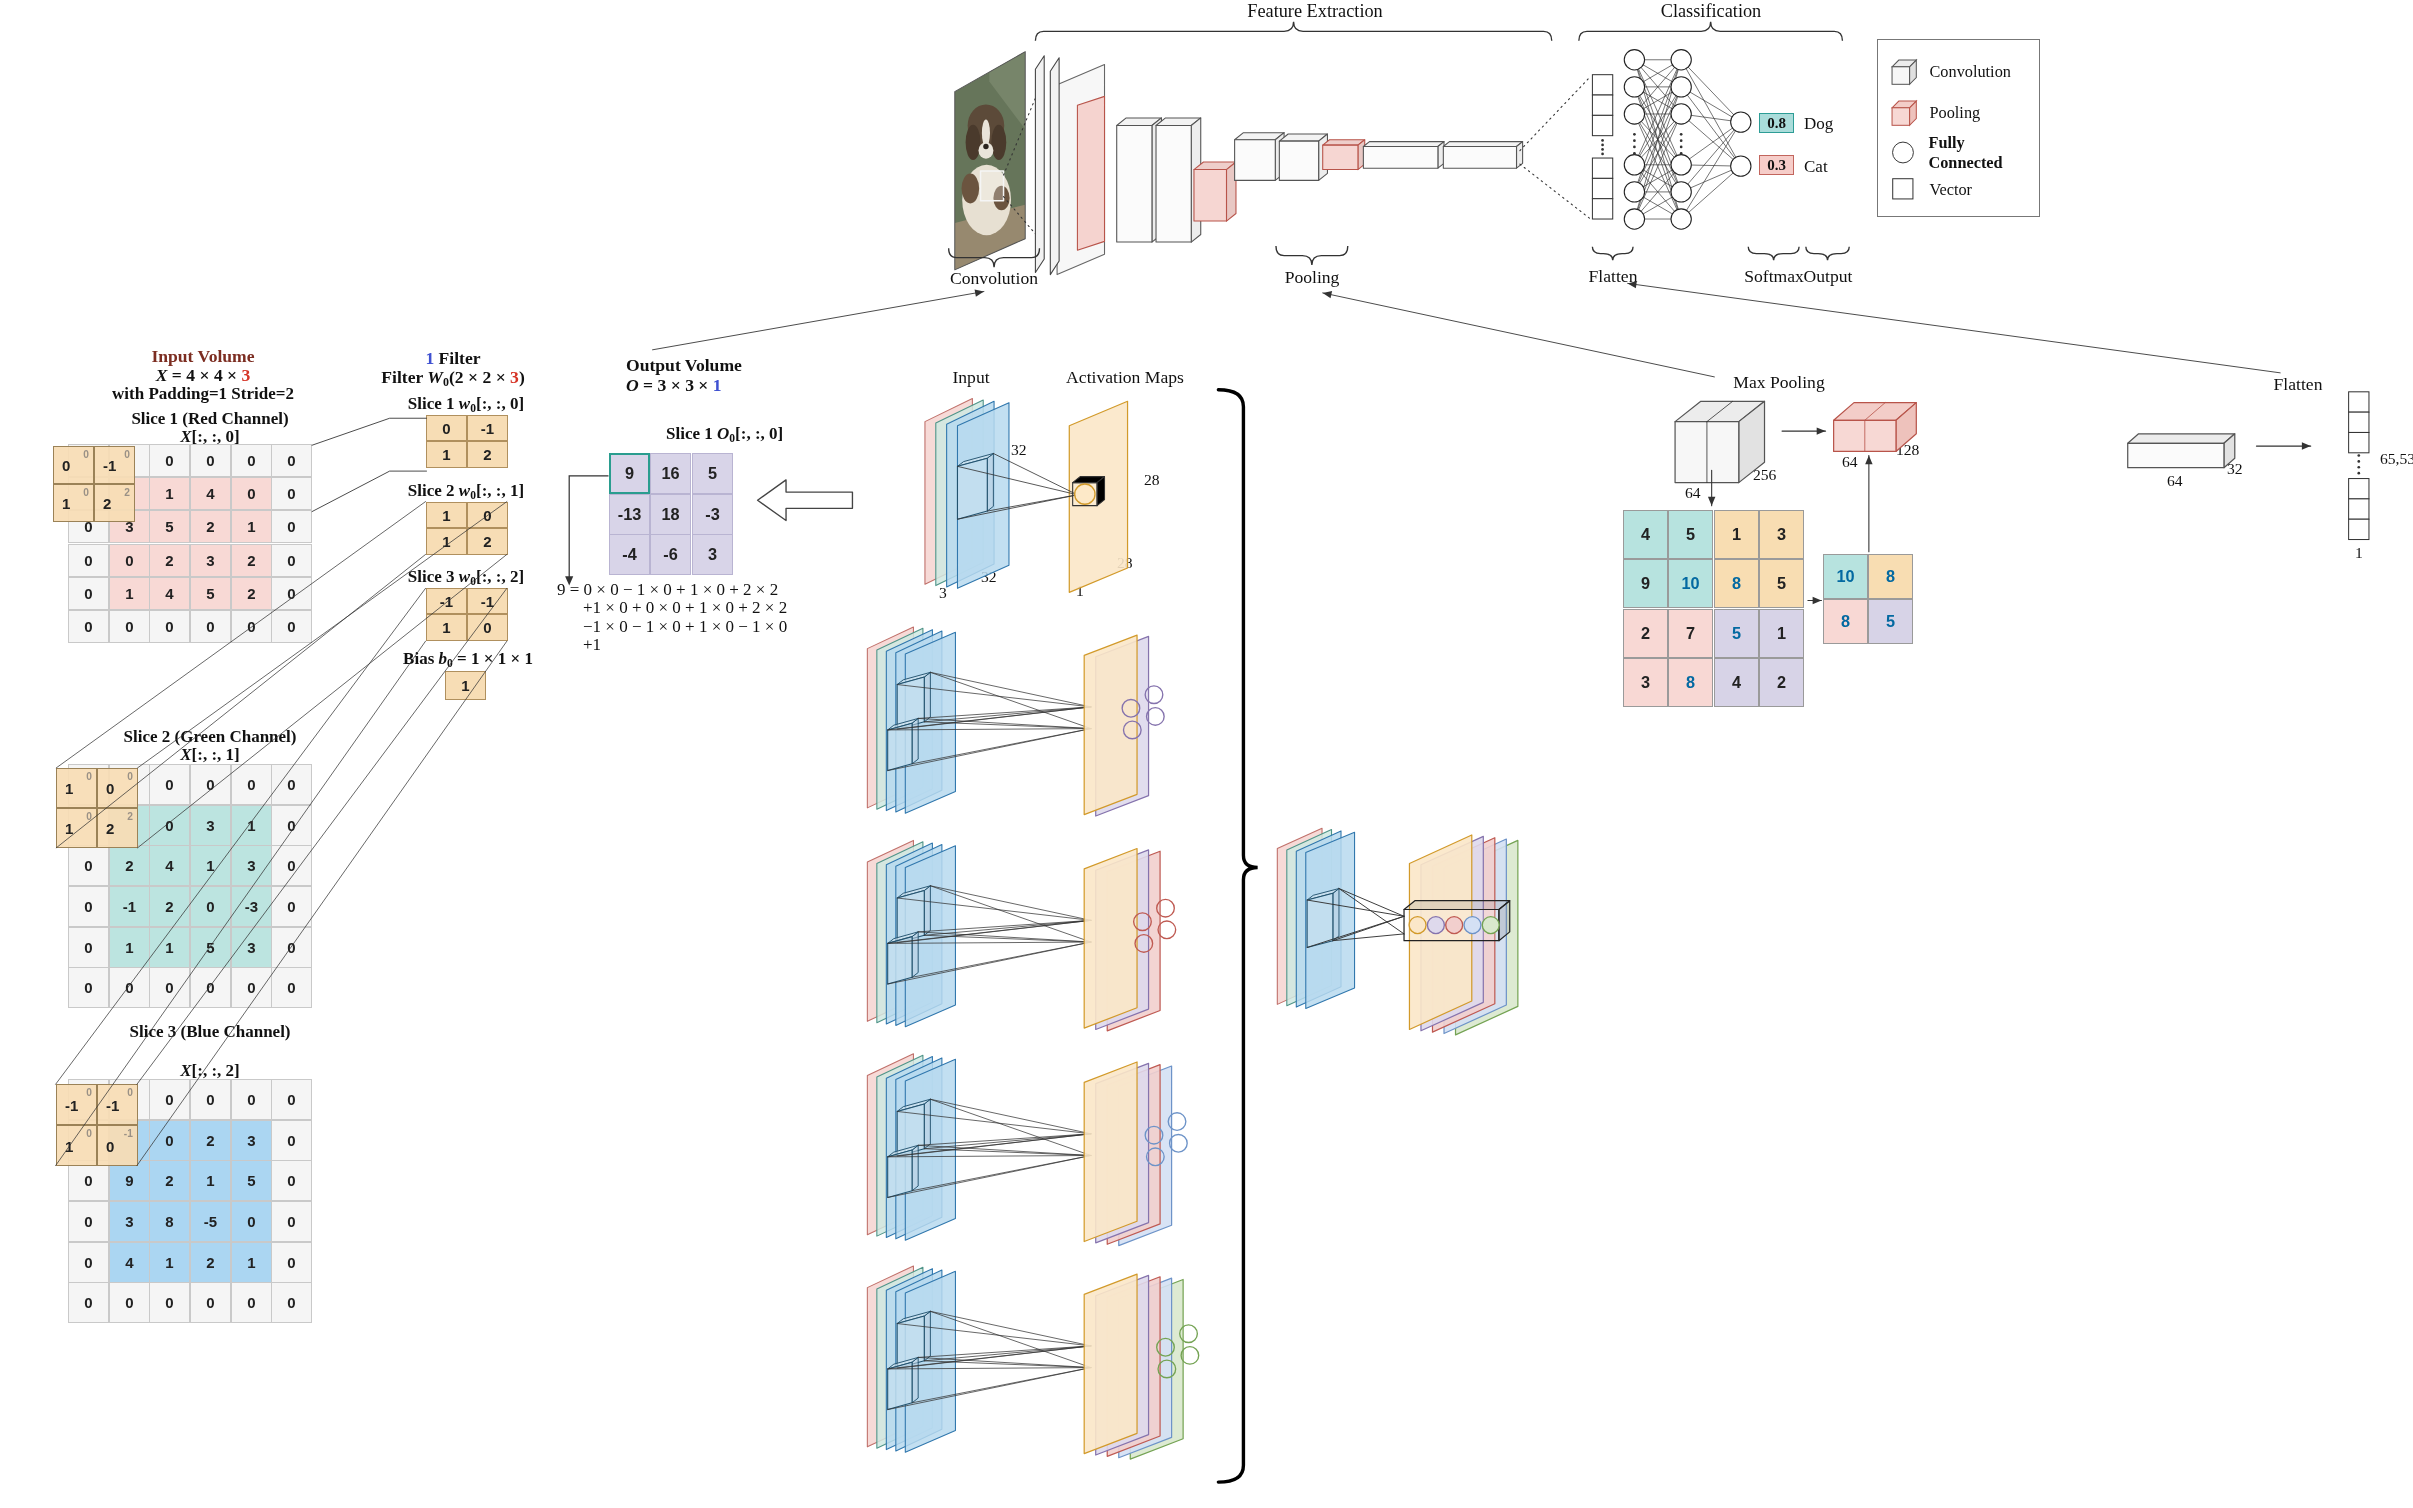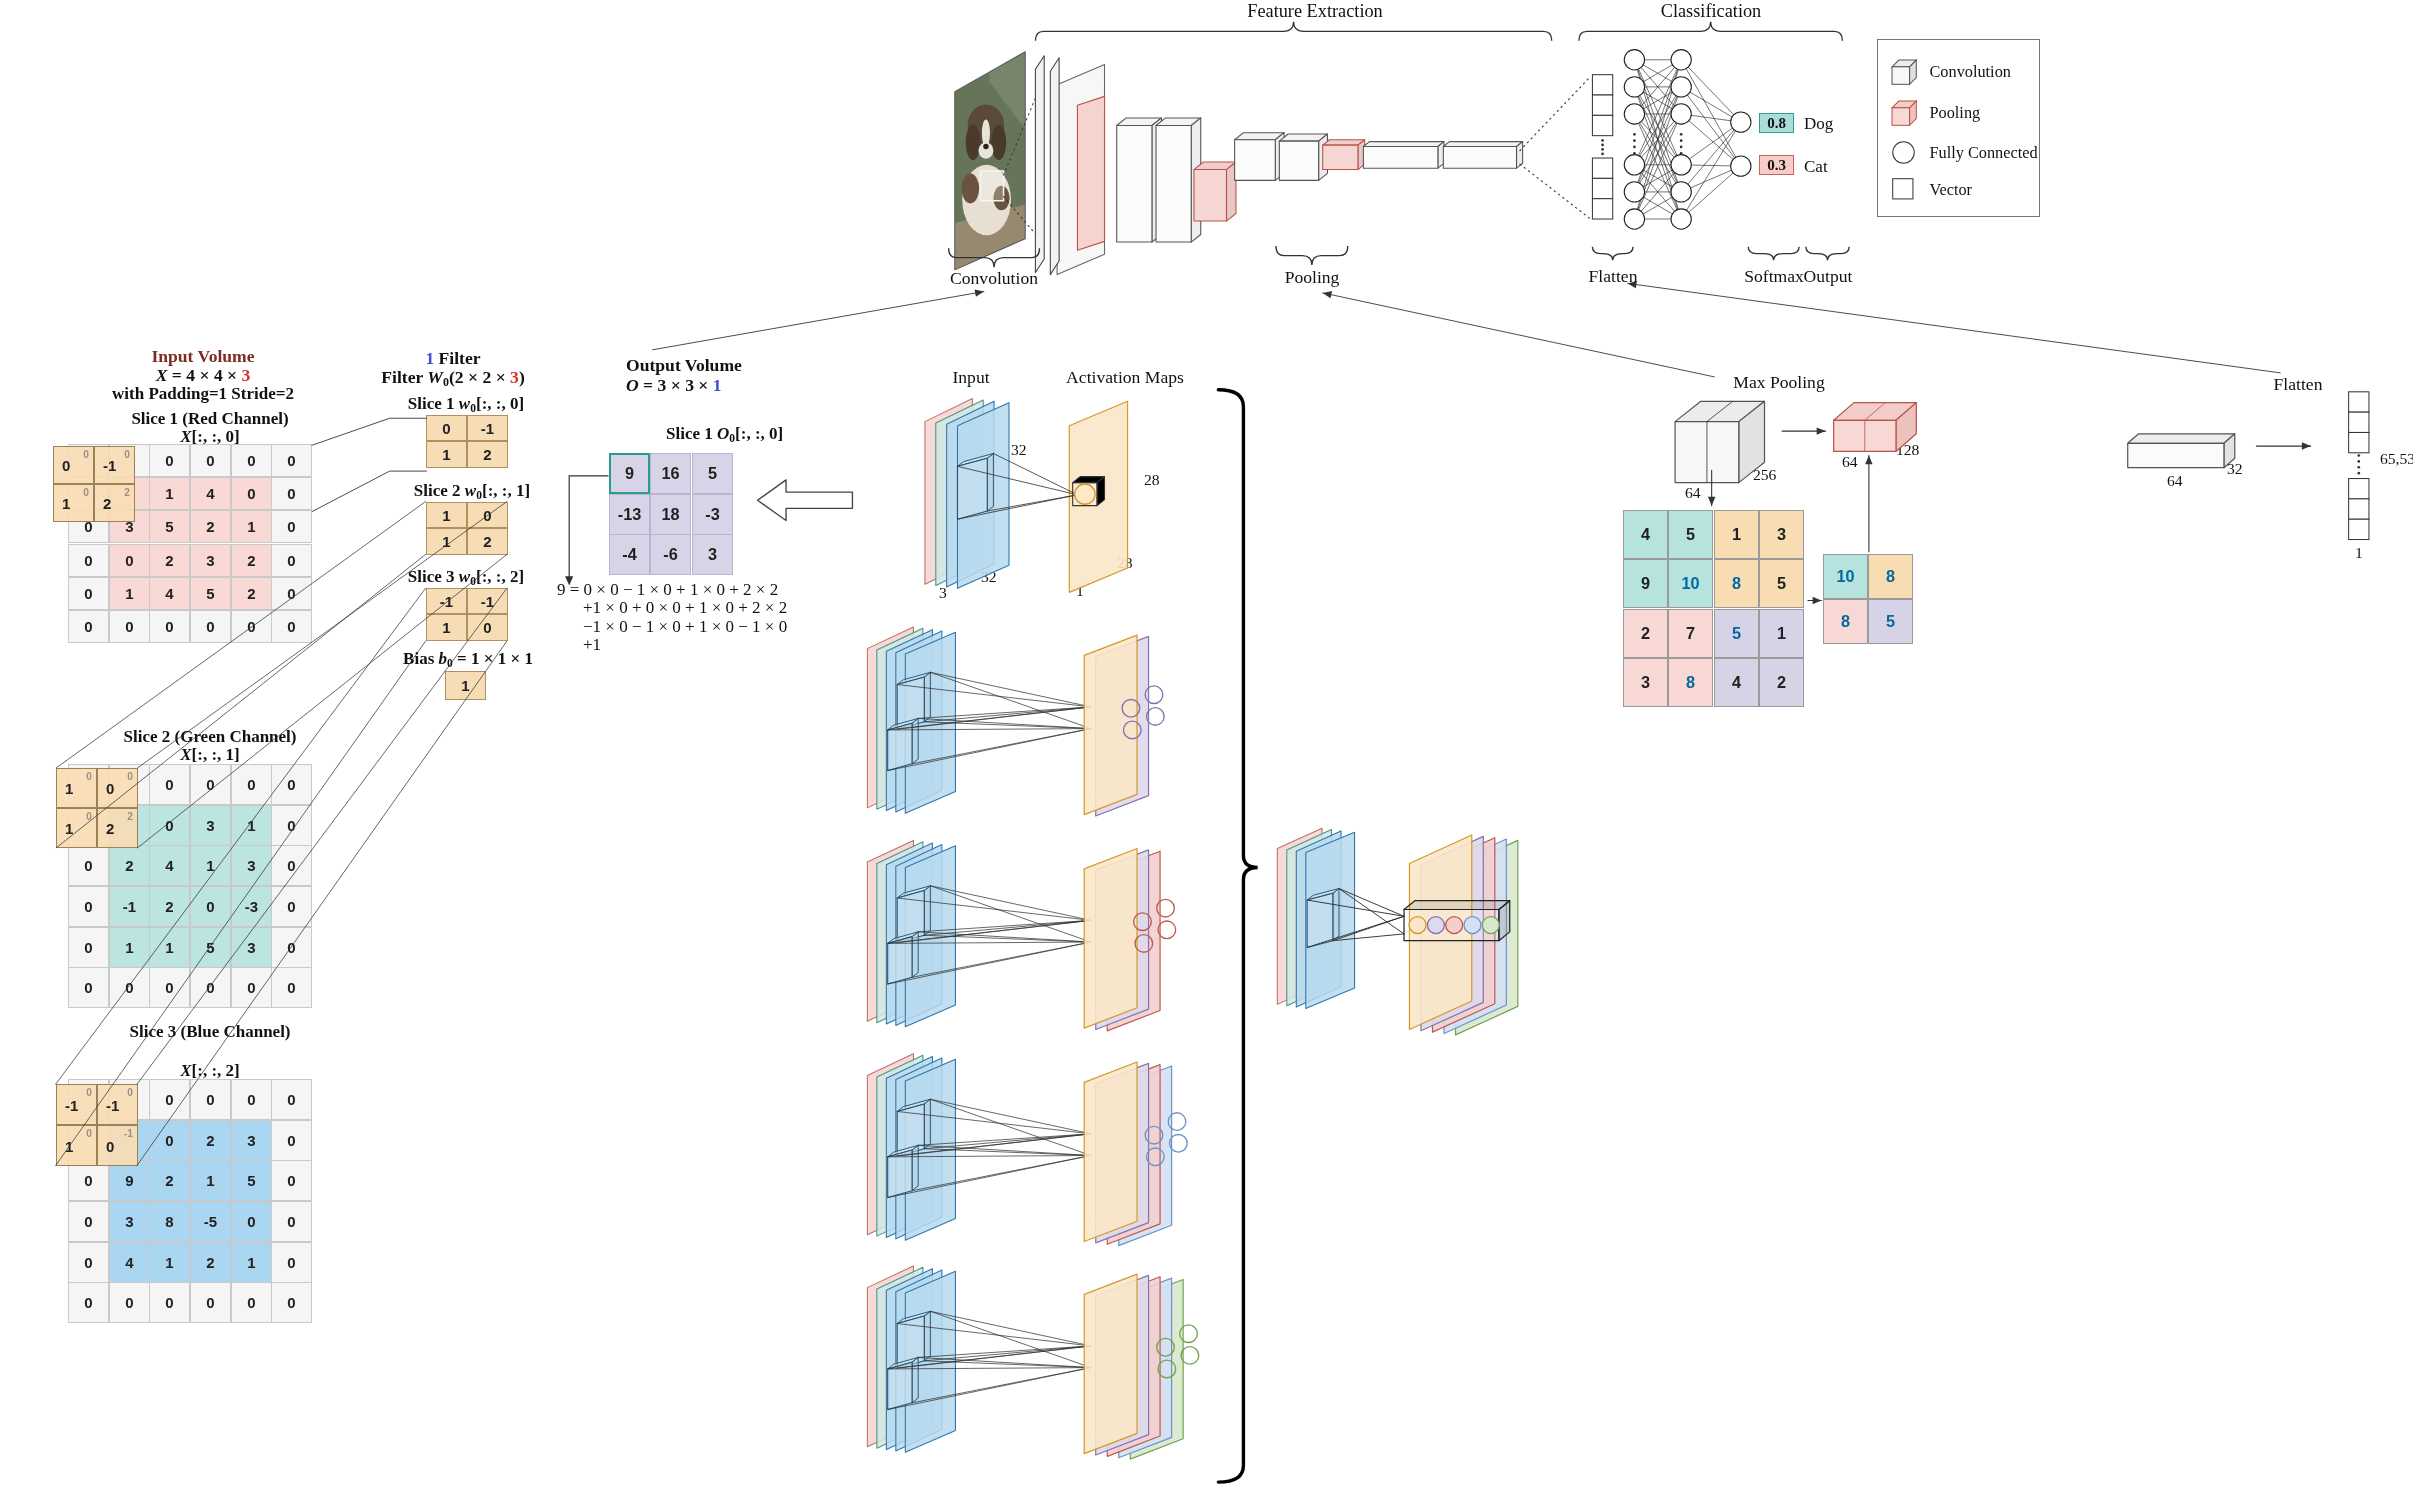--- a/index.html
+++ b/index.html
@@ -75,21 +75,21 @@
         <span class="txt">Convolution</span>
       </div>
       <div class="leg-item" style="top:56px;">
         <svg width="31" height="31" viewBox="0 0 46 46">
           <polygon points="6,16 16,6 42,6 32,16" fill="#f3cdc8" stroke="#b8544a" stroke-width="1.5"></polygon>
           <polygon points="32,16 42,6 42,32 32,42" fill="#eec2bc" stroke="#b8544a" stroke-width="1.5"></polygon>
           <rect x="6" y="16" width="26" height="26" fill="#f7d8d4" stroke="#b8544a" stroke-width="1.5"></rect>
         </svg>
         <span class="txt">Pooling</span>
       </div>
-      <div class="leg-item" style="top:96px;">
+      <div class="leg-item" style="top:96px;font-weight:bold;">
         <svg width="31" height="31" viewBox="0 0 46 46">
           <circle cx="23" cy="23" r="16" fill="#fff" stroke="#333" stroke-width="1.5"></circle>
         </svg>
         <span class="txt">Fully Connected</span>
       </div>
       <div class="leg-item" style="top:133px;">
         <svg width="31" height="31" viewBox="0 0 46 46">
           <rect x="7" y="7" width="30" height="30" fill="#fff" stroke="#333" stroke-width="1.5"></rect>
         </svg>
         <span class="txt">Vector</span>
@@ -278,21 +278,21 @@
 
     <div class="lbl c b" style="left:453px;top:348px;font-size:17.6px;"><span class="seg-blue">1</span><span> Filter</span></div>
     <div class="lbl c b" style="left:453px;top:367px;font-size:17.6px;"><span>Filter </span><span class="seg-i">W</span><span class="seg-sub">0</span><span>(2 × 2 × </span><span class="seg-red">3</span><span>)</span></div>
     <div class="lbl c b" style="left:466px;top:394px;font-size:17px;"><span>Slice 1 </span><span class="seg-i">w</span><span class="seg-sub">0</span><span>[:, :, 0]</span></div>
     <div class="grid" id="fm-0" style="left:426px;top:415px;">
         <div class="cell orangec" style="left: 0px; top: 0px; width: 41px; height: 26.4px;">0</div>
         <div class="cell orangec" style="left: 41px; top: 0px; width: 41px; height: 26.4px;">-1</div>
         <div class="cell orangec" style="left: 0px; top: 26.4px; width: 41px; height: 26.4px;">1</div>
         <div class="cell orangec" style="left: 41px; top: 26.4px; width: 41px; height: 26.4px;">2</div>
       </div>
-    <div class="lbl c b" style="left:466px;top:481px;font-size:17px;margin-left:6px;"><span>Slice 2 </span><span class="seg-i">w</span><span class="seg-sub">0</span><span>[:, :, 1]</span></div>
+    <div class="lbl c b" style="left:466px;top:481px;font-size:17px;"><span>Slice 2 </span><span class="seg-i">w</span><span class="seg-sub">0</span><span>[:, :, 1]</span></div>
     <div class="grid" id="fm-1" style="left:426px;top:502px;">
         <div class="cell orangec" style="left: 0px; top: 0px; width: 41px; height: 26.4px;">1</div>
         <div class="cell orangec" style="left: 41px; top: 0px; width: 41px; height: 26.4px;">0</div>
         <div class="cell orangec" style="left: 0px; top: 26.4px; width: 41px; height: 26.4px;">1</div>
         <div class="cell orangec" style="left: 41px; top: 26.4px; width: 41px; height: 26.4px;">2</div>
       </div>
     <div class="lbl c b" style="left:466px;top:567px;font-size:17px;"><span>Slice 3 </span><span class="seg-i">w</span><span class="seg-sub">0</span><span>[:, :, 2]</span></div>
     <div class="grid" id="fm-2" style="left:426px;top:588px;">
         <div class="cell orangec" style="left: 0px; top: 0px; width: 41px; height: 26.4px;">-1</div>
         <div class="cell orangec" style="left: 41px; top: 0px; width: 41px; height: 26.4px;">-1</div>

